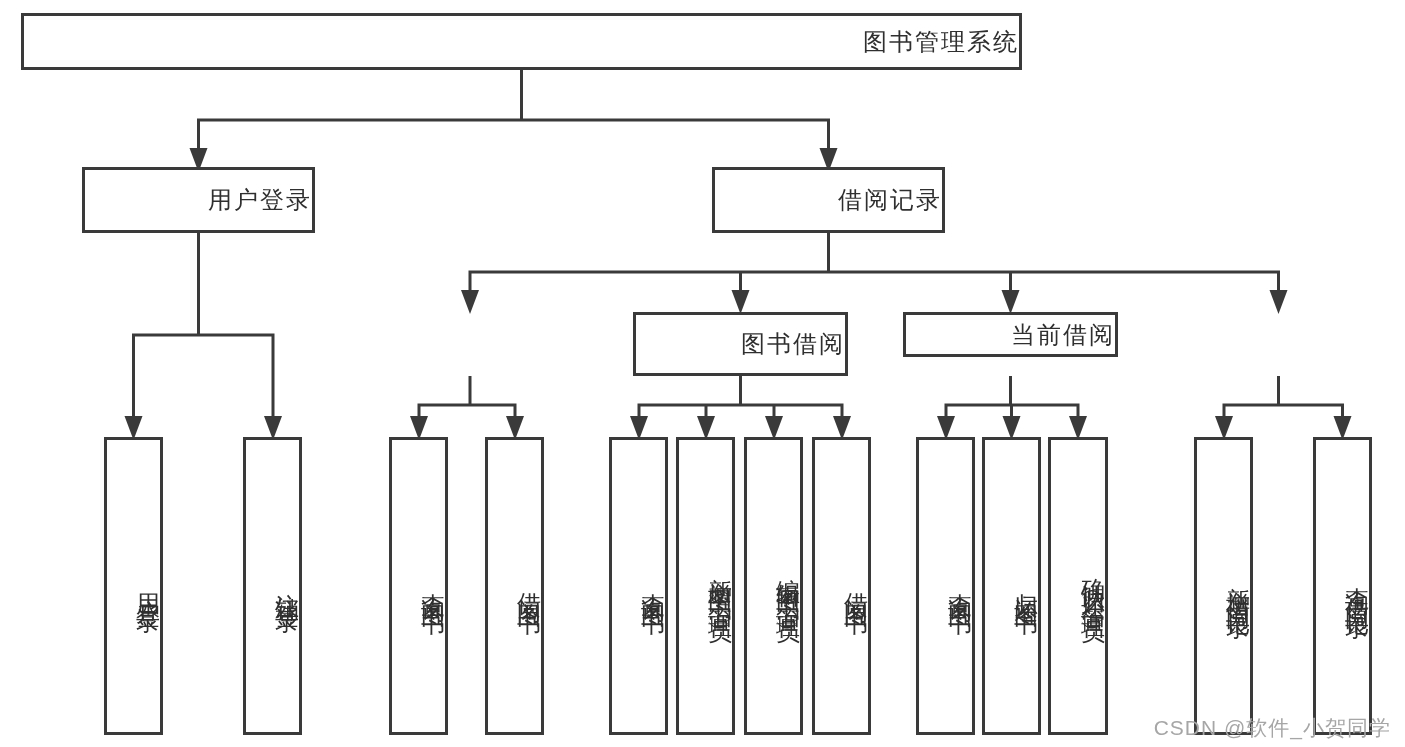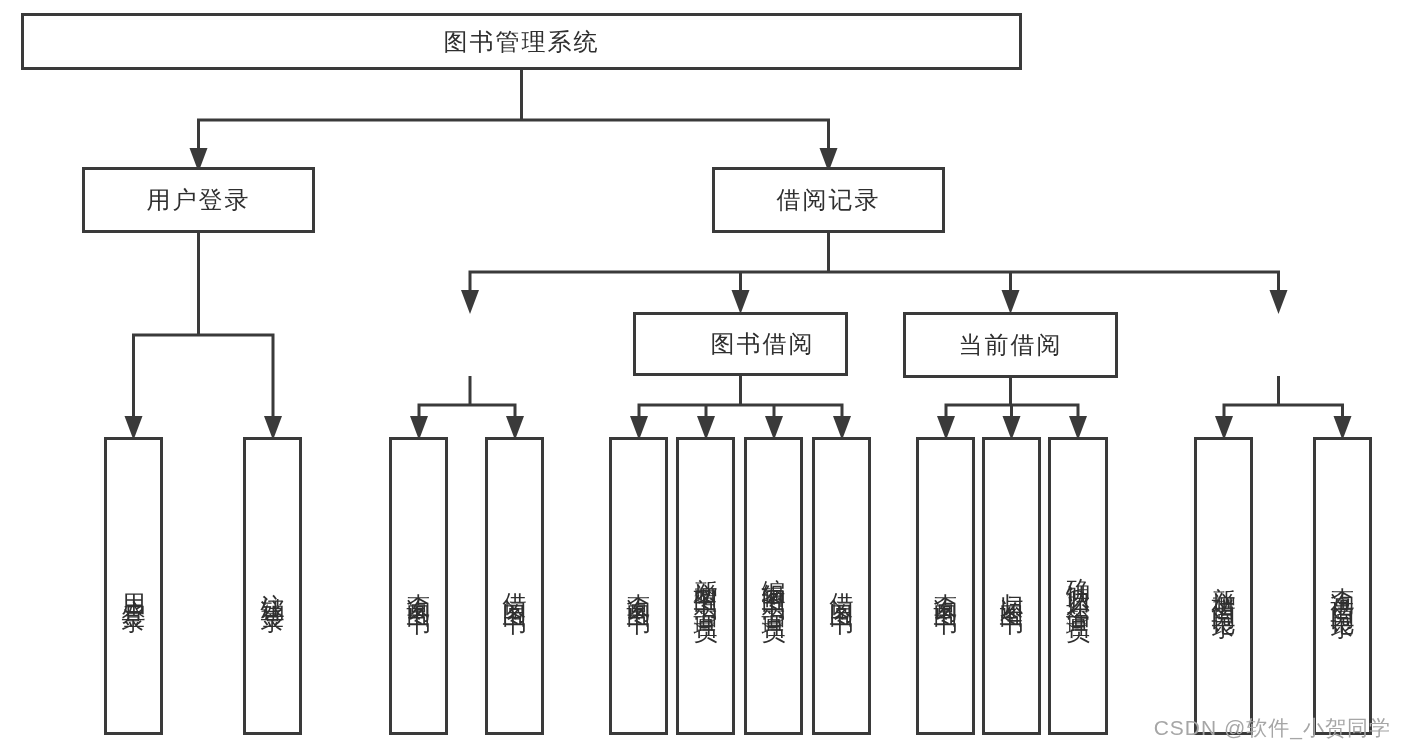--- a/index.html
+++ b/index.html
@@ -17,21 +17,21 @@
     overflow:hidden;
   }
   .connectors{position:absolute;left:0;top:0;color:var(--line);}
   .node{
     position:absolute;
     box-sizing:border-box;
     border:3px solid var(--line);
     background:#fff;
     display:flex;
     align-items:center;
-    justify-content:center;
+    justify-content:flex-end;
     color:var(--text);
   }
   .node.h span{
     font-size:24px;
     letter-spacing:2px;
     white-space:nowrap;
   }
   .node.v span{
     writing-mode:vertical-rl;
     text-orientation:mixed;
@@ -116,21 +116,21 @@
   <div class="node h" style="left:82px;top:167px;width:233px;height:66px;">
     <span>用户登录</span>
   </div>
   <div class="node h" style="left:712px;top:167px;width:233px;height:66px;">
     <span>借阅记录</span>
   </div>
 
   <div class="node h" style="left:633px;top:312px;width:215px;height:64px;padding-left:44px;">
     <span>图书借阅</span>
   </div>
-  <div class="node h" style="left:903px;top:312px;width:215px;height:66px;font-family:Liberation Serif, serif;">
+  <div class="node h" style="left:903px;top:312px;width:215px;height:45px;font-family:Liberation Serif, serif;">
     <span>当前借阅</span>
   </div>
 
   <div class="node v" style="left:104px;top:437px;width:59px;height:298px;">
     <span>用户登录</span>
   </div>
   <div class="node v" style="left:243px;top:437px;width:59px;height:298px;">
     <span>注销登录</span>
   </div>
   <div class="node v" style="left:389px;top:437px;width:59px;height:298px;">

